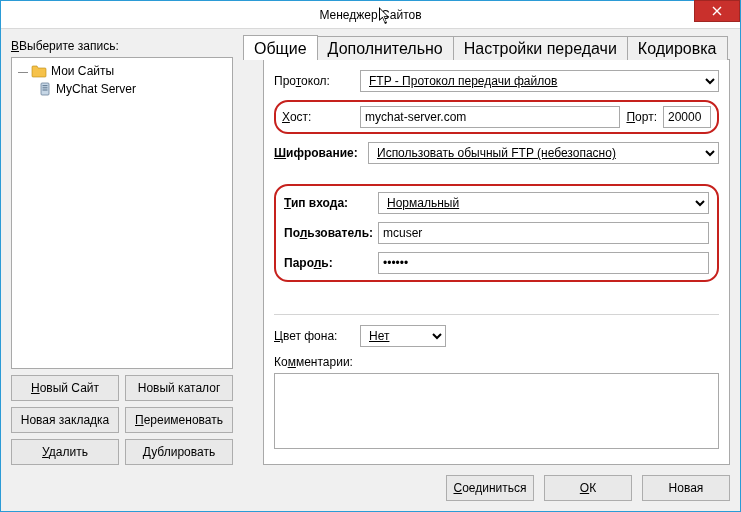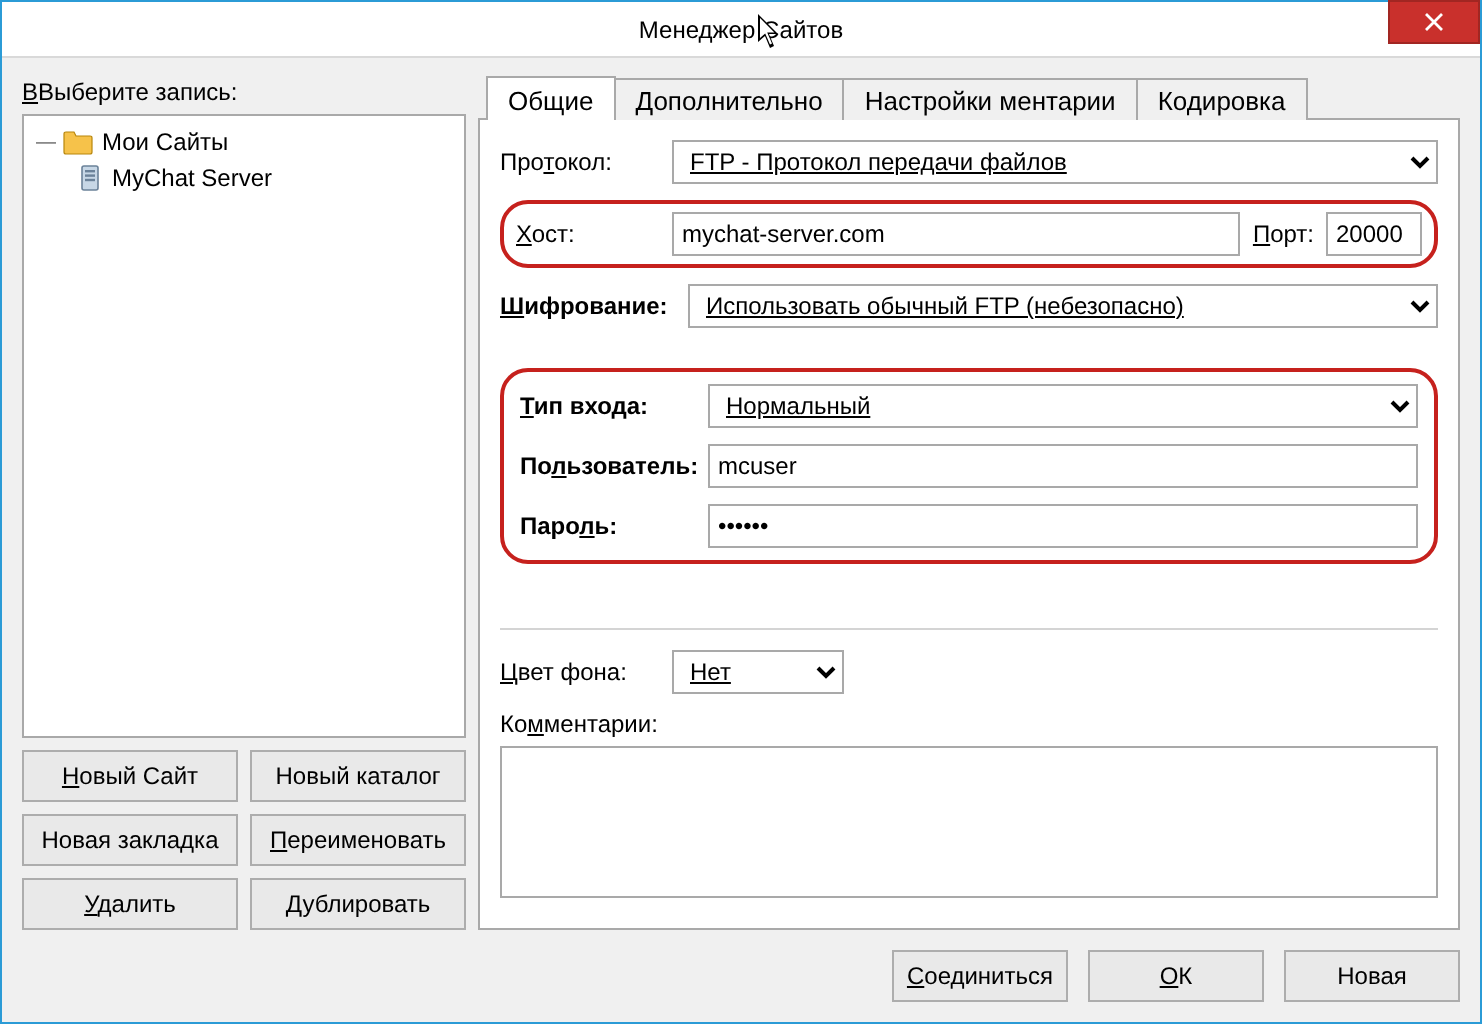--- a/index.html
+++ b/index.html
@@ -122,40 +122,41 @@
     align-items: flex-end;
     height: 22px;
     position: relative;
     margin-left: 4px;
   }
   .tab {
     padding: 3px 10px 2px 10px;
     border: 1px solid #a9a9a9;
     border-bottom: none;
     background: #f0f0f0;
-    font-size: 13px;
+    font-size: 16px;
     margin-right: -1px;
     cursor: pointer;
     position: relative;
     top: 1px;
   }
   .tab.active {
     background: #fff;
     z-index: 2;
     top: 1px;
     padding-top: 4px;
   }
   .panel {
     flex: 1;
     background: #fff;
     border: 1px solid #a9a9a9;
     padding: 10px 10px 10px 10px;
     display: flex;
     flex-direction: column;
     gap: 8px;
+    margin-left: 24px;
   }
   .row {
     display: flex;
     align-items: center;
     gap: 6px;
   }
   .row .lbl { width: 80px; }
   .row .lbl.wide { width: 88px; font-weight: bold; }
   select, input[type=text], input[type=password], textarea {
     font: inherit;
@@ -254,21 +255,21 @@
           <button class="std"><span class="u">П</span>ереименовать</button>
           <button class="std"><span class="u">У</span>далить</button>
           <button class="std">Дублировать</button>
         </div>
       </div>
 
       <div class="right-col">
         <div class="tabs">
           <div class="tab active">Общие</div>
           <div class="tab">Дополнительно</div>
-          <div class="tab">Настройки ментарии</div>
+          <div class="tab">Настройки передачи</div>
           <div class="tab">Кодировка</div>
         </div>
 
         <div class="panel">
 
           <div class="row">
             <span class="lbl">Про<span class="u">т</span>окол:</span>
             <select style="flex:1">
               <option>FTP - Протокол передачи файлов</option>
             </select>

